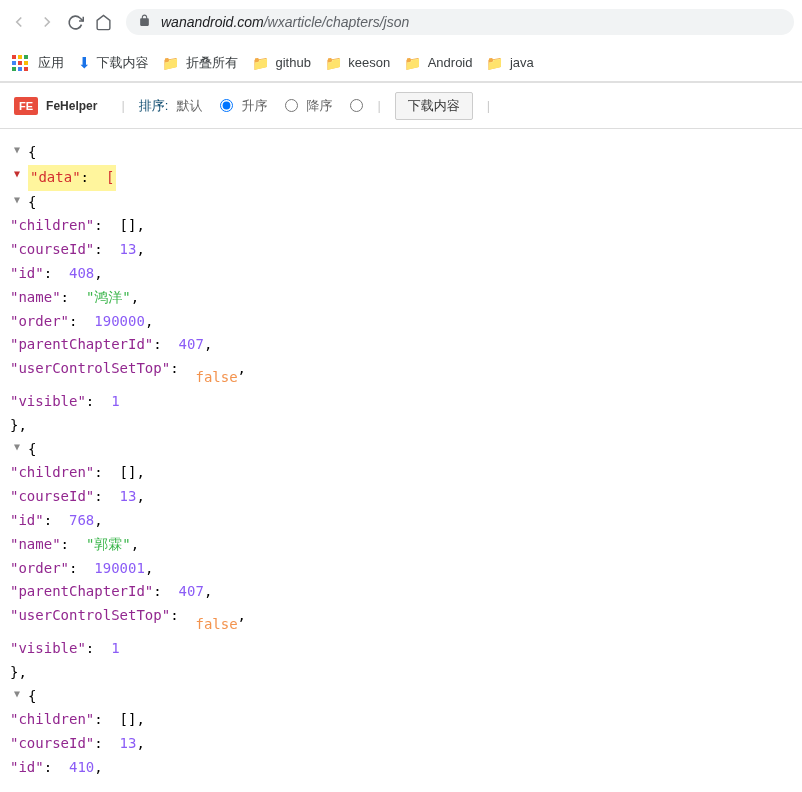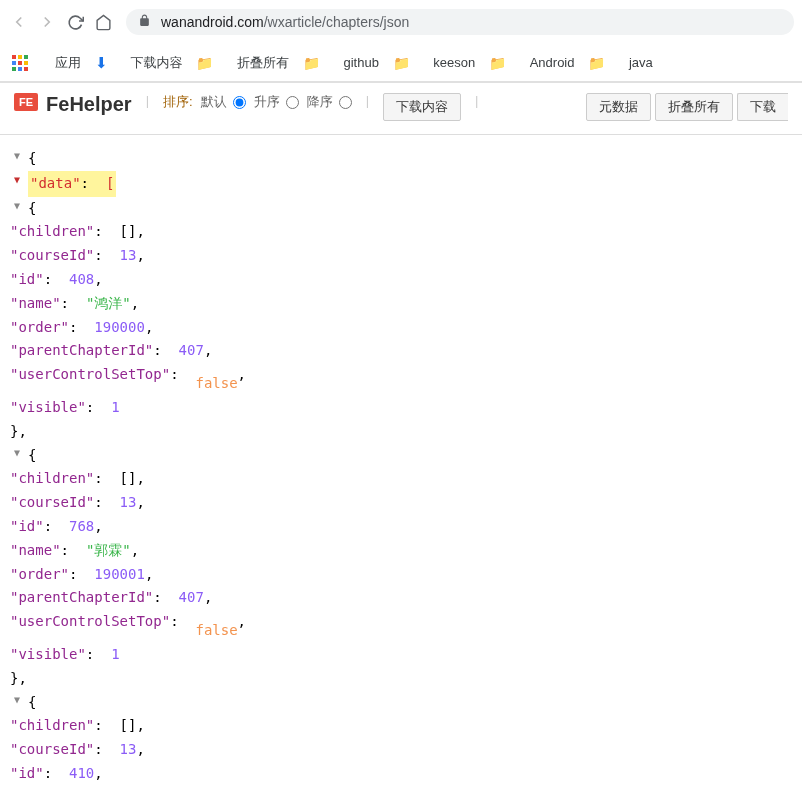--- a/index.html
+++ b/index.html
@@ -2,47 +2,47 @@
 <html><head>
   <meta charset="utf-8">
   <style>
     * { margin: 0; padding: 0; box-sizing: border-box; }
     body { font-family: Arial, "Microsoft YaHei", sans-serif; font-size: 13px; background: #fff; width: 802px; }
     
     .browser-chrome { background: #fff; border-bottom: 1px solid #e0e0e0; }
     .nav-bar { display: flex; align-items: center; padding: 6px 8px; gap: 6px; height: 44px; }
     .nav-icon { width: 22px; height: 22px; display: flex; align-items: center; justify-content: center; color: #5f6368; cursor: pointer; }
     .nav-icon.disabled { color: #bbb; }
-    .url-bar { flex: 1; display: flex; align-items: flex-start; background: #f1f3f4; border-radius: 16px; padding: 5px 12px; margin-left: 6px; gap: 10px; }
+    .url-bar { flex: 1; display: flex; align-items: flex-start; background: #f1f3f4; border-radius: 16px; padding: 5px 12px; margin-left: 6px; gap: 10px; font-style: italic; }
     .lock-icon { color: #5f6368; font-size: 11px; }
     .url-text { color: #202124; font-size: 14px; }
     .url-domain { color: #202124; }
     .url-path { color: #5f6368; }
     
     .bookmarks-bar { display: flex; align-items: center; padding: 6px 12px; gap: 14px; height: 38px; border-bottom: 1px solid #e0e0e0; }
     .apps-icon { display: grid; grid-template-columns: repeat(3, 4px); grid-template-rows: repeat(3, 4px); gap: 2px; margin-right: 4px; }
     .apps-icon span { background: #ea4335; width: 4px; height: 4px; }
     .apps-icon span:nth-child(2) { background: #fbbc04; }
     .apps-icon span:nth-child(3) { background: #34a853; }
     .apps-icon span:nth-child(4) { background: #4285f4; }
     .apps-icon span:nth-child(5) { background: #ea4335; }
     .apps-icon span:nth-child(6) { background: #fbbc04; }
     .apps-icon span:nth-child(7) { background: #34a853; }
     .apps-icon span:nth-child(8) { background: #4285f4; }
     .apps-icon span:nth-child(9) { background: #ea4335; }
-    .bookmark-item { display: flex; align-items: center; gap: 23px; color: #3c4043; font-size: 13px; cursor: pointer; }
+    .bookmark-item { display: flex; align-items: center; gap: 6px; color: #3c4043; font-size: 13px; cursor: pointer; }
     .bookmark-item .folder-icon { color: #f2c94c; font-size: 14px; }
     .download-icon { color: #1a73e8; font-size: 15px; }
     
-    .toolbar { display: flex; align-items: flex-start; padding: 10px 14px; background: #fff; border-bottom: 1px solid #ddd; gap: 8px; height: 52px; }
+    .toolbar { display: flex; align-items: center; padding: 10px 14px; background: #fff; border-bottom: 1px solid #ddd; gap: 8px; height: 46px; }
     .fe-logo { background: #e84d3d; color: #fff; font-weight: bold; font-size: 11px; padding: 3px 5px; border-radius: 2px; }
-    .fe-title { color: #333; font-size: 20px; font-weight: bold; }
+    .fe-title { color: #333; font-size: 12px; font-weight: bold; margin-right: 10px; }
     .divider { color: #ccc; margin: 0 6px; }
-    .sort-label { color: #a16207; font-size: 13px; }
-    .radio-group { display: inline-flex; align-items: center; gap: 4px; color: #666; font-size: 13px; }
+    .sort-label { color: #0c4a6e; font-size: 13px; }
+    .radio-group { display: inline-flex; align-items: center; gap: 16px; color: #666; font-size: 13px; }
     .radio-group input { margin-left: 2px; }
     .btn { background: #f5f5f5; border: 1px solid #ccc; padding: 4px 12px; font-size: 13px; color: #333; cursor: pointer; border-radius: 2px; }
     .toolbar-right { margin-left: auto; display: flex; gap: 4px; }
     
     .json-view { padding: 12px 8px; font-family: Consolas, Monaco, monospace; font-size: 14px; line-height: 1.7; }
     .json-line { display: flex; align-items: flex-start; white-space: pre; }
     .toggle { display: inline-block; width: 14px; text-align: center; color: #888; cursor: pointer; margin-right: 4px; user-select: none; font-size: 10px; }
     .toggle.down::before { content: "▼"; }
     .toggle.red { color: #c52f2f; }
     .brace { color: #000; }
@@ -151,25 +151,20 @@
     <span>升序</span>
     <input type="radio" name="sort" style="">
   </label>
   <label class="radio-group">
     <span>降序</span>
     <input type="radio" name="sort" style="">
   </label>
   <span class="divider">|</span>
   <button class="btn">下载内容</button>
   <span class="divider">|</span>
-  <div class="toolbar-right">
-    <button class="btn">元数据</button>
-    <button class="btn">折叠所有</button>
-    <button class="btn" style="border-right:none;border-radius:2px 0 0 2px;">下载</button>
-  </div>
 </div>
 
 <div class="json-view content-area">
   <div class="json-line"><span class="toggle down"></span><span class="brace">{</span></div>
   <div class="json-line">   <span class="toggle down red"></span><span class="highlight"><span class="key">"data"</span><span class="colon">:  </span><span class="bracket">[</span></span></div>
 
   <div class="json-line">       <span class="toggle down"></span><span class="brace">{</span></div>
   <div class="json-line">             <span class="key">"children"</span><span class="colon">:  </span><span class="bracket">[]</span><span class="comma">,</span></div>
   <div class="json-line">             <span class="key">"courseId"</span><span class="colon">:  </span><span class="num">13</span><span class="comma">,</span></div>
   <div class="json-line">             <span class="key">"id"</span><span class="colon">:  </span><span class="num">408</span><span class="comma">,</span></div>

